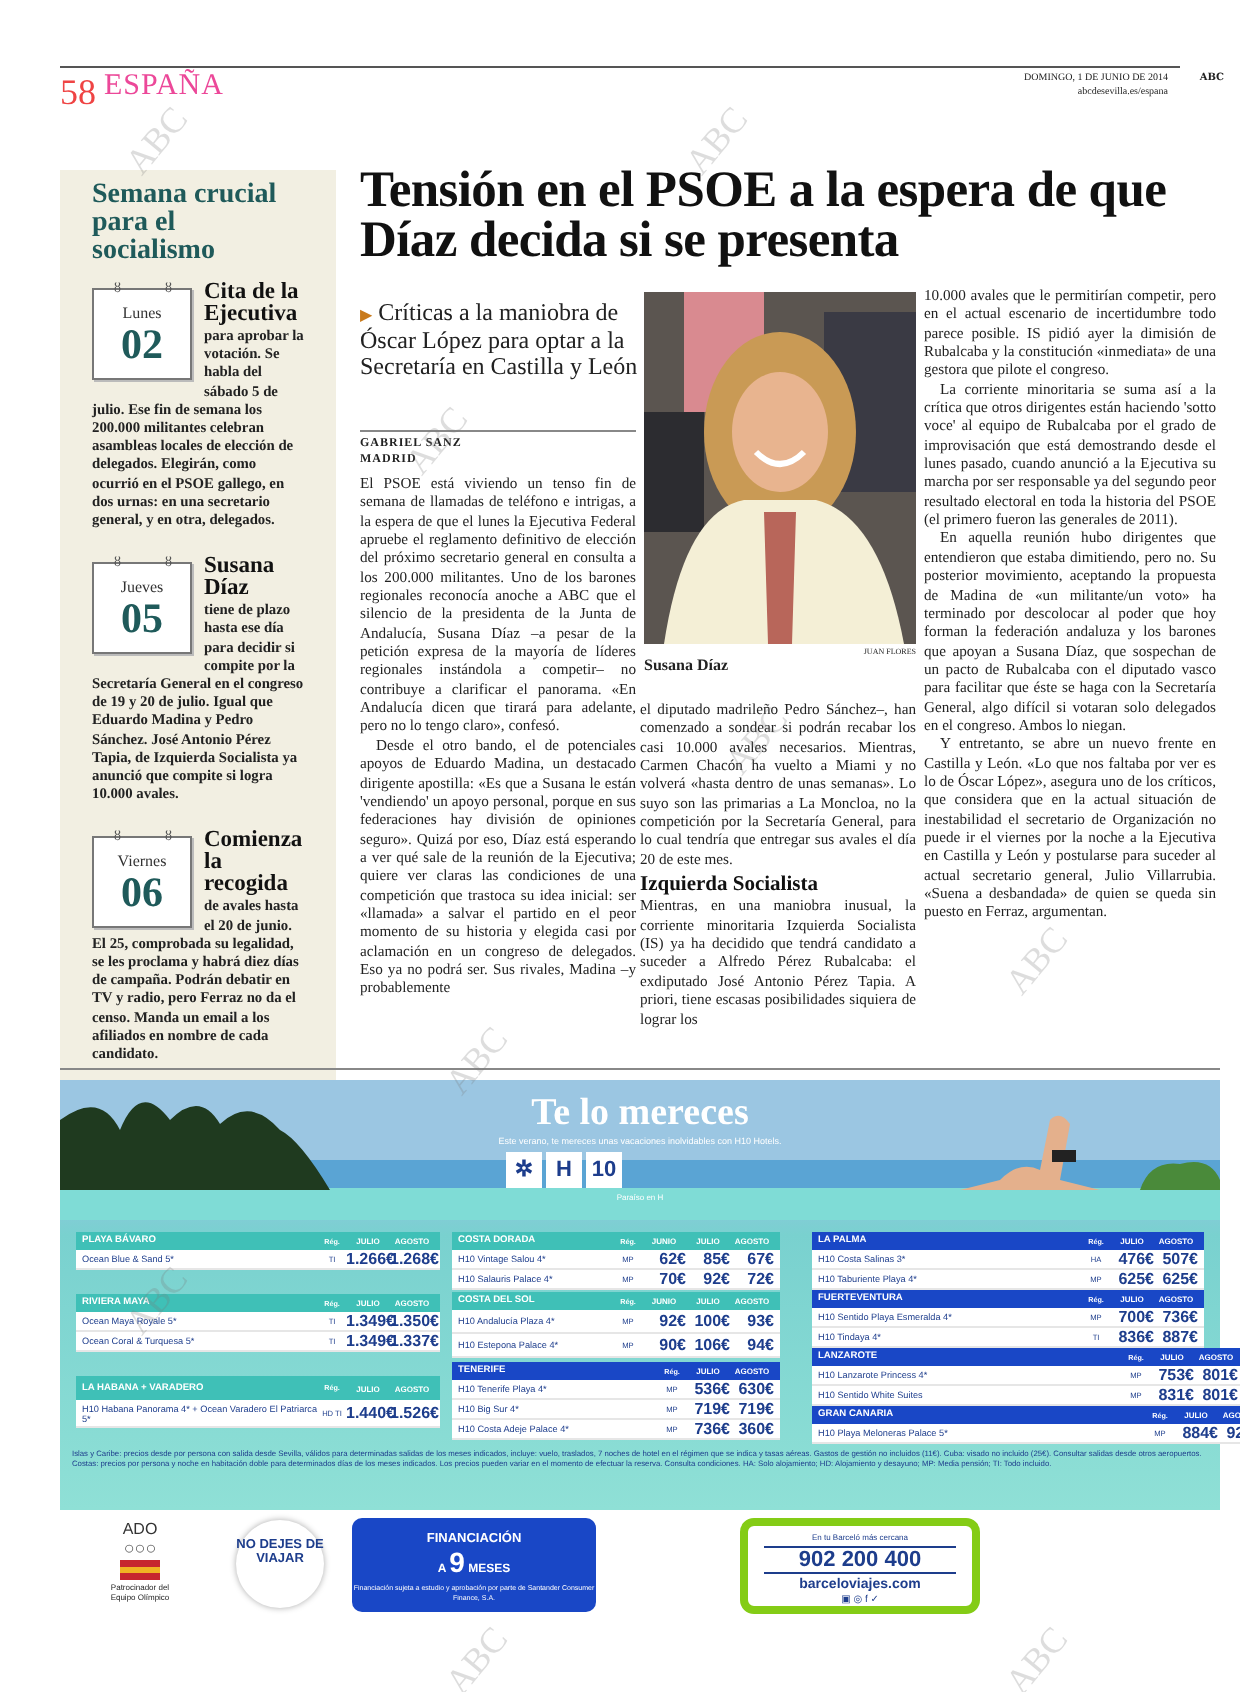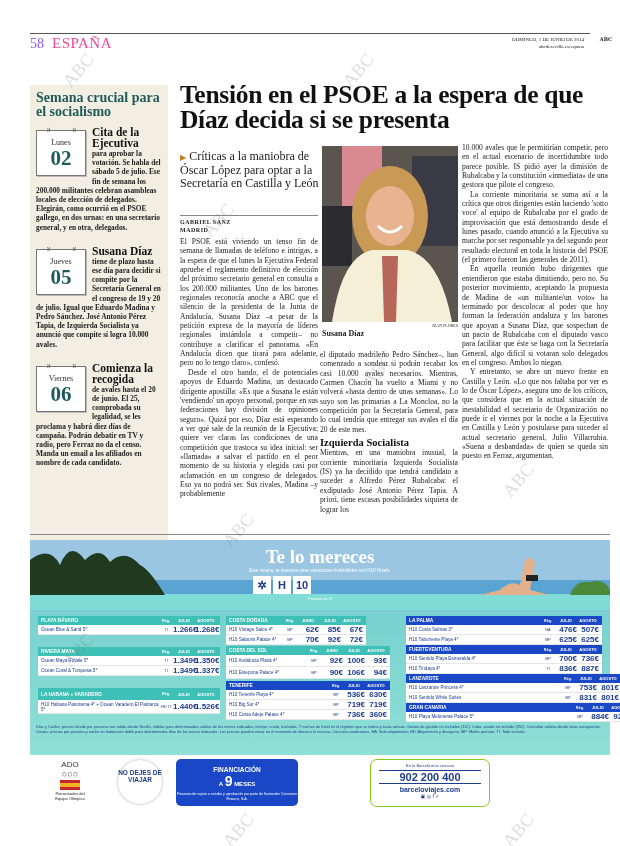--- a/index.html
+++ b/index.html
@@ -1,23 +1,23 @@
 <!DOCTYPE html>
 <html><head>
 <meta charset="utf-8">
 <style>
 *{box-sizing:border-box;margin:0;padding:0}
 body{width:620px;height:846px;background:#fff;font-family:"DejaVu Serif",serif;color:#222;position:relative;overflow:hidden}
 .abs{position:absolute}
 .rule{position:absolute;left:30px;right:30px;top:33px;height:1px;background:#555}
-.pagenum{left:30px;top:36px;font-size:14px;color:#8b5cf6;font-family:"Liberation Serif",serif}
+.pagenum{left:30px;top:36px;font-size:18px;color:#ef4444;font-family:"Liberation Serif",serif}
 .section{left:52px;top:35px;font-size:15px;color:#ec4899;font-family:"Liberation Serif",serif;letter-spacing:.5px}
 .dateline{right:36px;top:36px;font-size:5px;text-align:right;line-height:7px;font-family:"Liberation Serif",serif}
 .abc-small{right:8px;top:36px;font-size:5px;font-weight:bold;position:absolute}
-.sidebar{left:30px;top:85px;width:138px;height:507px;background:#f2efe2;padding:6px 6px}
+.sidebar{left:30px;top:85px;width:138px;height:507px;background:#f2efe2;padding:6px 16px}
 .sb-title{font-family:"Liberation Serif",serif;font-weight:bold;font-size:14px;color:#1f5a5a;line-height:14px;margin-bottom:8px}
 .event{position:relative;margin-bottom:10px;font-family:"Liberation Serif",serif}
 .cal{float:left;width:50px;height:46px;border:1px solid #777;background:#fff;margin:3px 6px 2px 0;position:relative;text-align:center;box-shadow:1px 1px 0 #bbb}
 .cal .rings{position:absolute;top:-5px;left:0;right:0;font-size:7px;color:#555;letter-spacing:22px;padding-left:10px}
 .cal .day{display:block;font-size:8px;margin-top:7px;color:#333}
 .cal .num{display:block;font-size:21px;font-weight:bold;color:#1f5a5a;line-height:22px}
 .ev-head{font-weight:bold;font-size:11.5px;line-height:11px;color:#111}
 .ev-body{font-size:7.4px;line-height:9.2px;font-weight:bold;color:#222}
 .headline{left:180px;top:82px;width:430px;font-family:"Liberation Serif",serif;font-weight:bold;font-size:25.5px;line-height:25px;color:#111;letter-spacing:-.3px}
 .subhead{left:180px;top:150px;width:140px;font-family:"Liberation Serif",serif;font-size:12px;line-height:13px;color:#222}
@@ -56,21 +56,21 @@
 .blue .hdr{background:#1947c6}
 .disc{position:absolute;left:6px;top:184px;width:568px;font-size:3.9px;line-height:5px;color:#1d3d8c;font-family:"Liberation Sans",sans-serif}
 .ads-bottom{left:30px;top:756px;width:580px;height:60px}
 .ado{position:absolute;left:20px;top:4px;width:40px;text-align:center;font-family:"Liberation Sans",sans-serif;font-size:6px}
 .nodejes{position:absolute;left:88px;top:4px;width:44px;height:44px;border-radius:50%;box-shadow:0 0 3px #aaa;text-align:center;font-family:"Liberation Sans",sans-serif;font-weight:bold;font-size:6.5px;line-height:7px;color:#1d3d8c;padding-top:9px}
 .finan{position:absolute;left:146px;top:3px;width:122px;height:47px;background:#1947c6;border-radius:5px;color:#fff;text-align:center;font-family:"Liberation Sans",sans-serif}
 .finan .a{font-size:6.5px;font-weight:bold;margin-top:7px}
 .finan .b{font-size:6px;font-weight:bold}
 .finan .b span{font-size:14px}
 .finan .c{font-size:3.5px;margin-top:3px;line-height:4.5px}
-.phonebox{position:absolute;left:340px;top:3px;width:120px;height:48px;border:1px solid #84cc16;border-radius:7px;text-align:center;font-family:"Liberation Sans",sans-serif;color:#1d3d8c}
+.phonebox{position:absolute;left:340px;top:3px;width:120px;height:48px;border:4px solid #84cc16;border-radius:7px;text-align:center;font-family:"Liberation Sans",sans-serif;color:#1d3d8c}
 .phonebox .a{font-size:4px;margin-top:3px}
 .phonebox .ph{font-size:11px;font-weight:bold;border-top:1px solid #1d3d8c;border-bottom:1px solid #1d3d8c;margin:2px 8px}
 .phonebox .web{font-size:7px;font-weight:bold}
 .phonebox .soc{font-size:5px}
 .barcelo{position:absolute;left:518px;top:3px;width:48px;height:48px;background:#6fb2e6;color:#fff;font-family:"Liberation Sans",sans-serif;font-weight:bold;font-size:9px;padding:8px 4px}
 .barcelo small{display:block;font-size:3px}
 .wm{position:absolute;color:rgba(120,120,120,.25);font-family:"Liberation Serif",serif;font-size:18px;transform:rotate(-50deg);pointer-events:none}
 </style>
 </head>
 <body>
@@ -231,21 +231,21 @@
         <span class="m">AGOSTO</span>
       </div>
     <div class="row" style="height:14px">
         <span class="t" style="white-space:normal;line-height:5px">H10 Habana Panorama 4* + Ocean Varadero El Patriarca 5*</span>
         <span class="r">HD TI</span>
         <span class="p">1.440€</span>
         <span class="p">1.526€</span>
       </div>
   </div>
 
-  <div class="tbl teal" style="left:196px;top:76px;width:140px">
+  <div class="tbl teal" style="left:196px;top:76px;width:164px">
     <div class="hdr">
         <span class="t">COSTA DORADA</span>
         <span class="r">Rég.</span>
         <span class="m">JUNIO</span>
         <span class="m">JULIO</span>
         <span class="m">AGOSTO</span>
       </div>
     <div class="row">
         <span class="t">H10 Vintage Salou 4*</span>
         <span class="r">MP</span>

